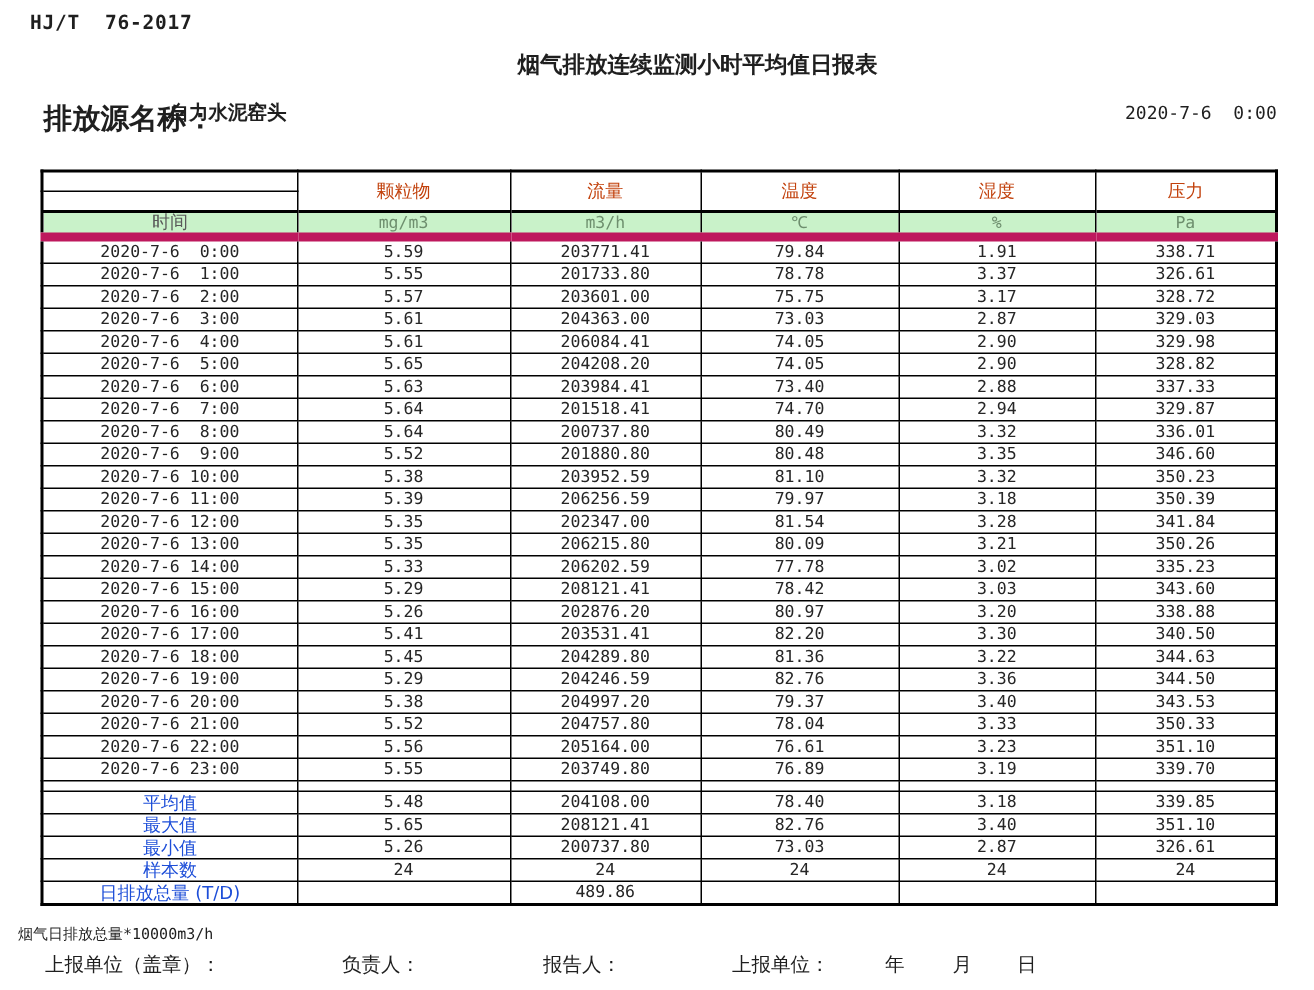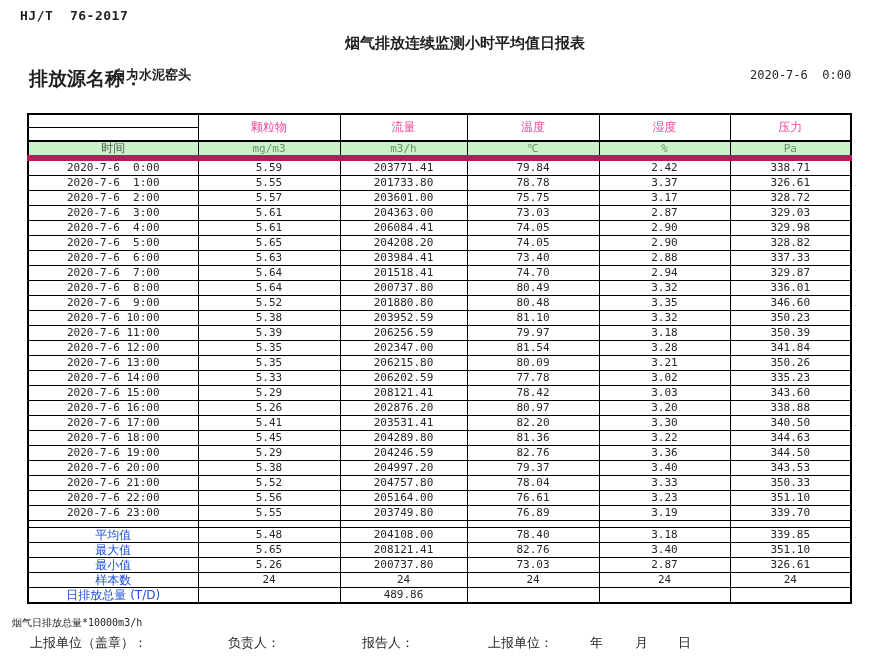--- a/index.html
+++ b/index.html
@@ -20,21 +20,21 @@
     table-layout:fixed;border-collapse:collapse;
     border:2px solid #000;
   }
   table.report td{
     border:1px solid #000;
     text-align:center;vertical-align:middle;
     padding:0;overflow:hidden;white-space:pre;
     font-size:11px;line-height:1.1;
     color:#262626;
   }
-  tr.hrow td{height:12px;font-size:12px;color:#ec4899;font-family:Liberation Sans, sans-serif;}
+  tr.hrow td{height:12px;font-size:12px;color:#c2410c;font-family:Liberation Sans, sans-serif;}
   tr.unit-row td{
     height:13px;background:#c9f2c9;
     border-top:2px solid #000;border-bottom:6px solid #be185d;
     color:#6e8f6e;font-size:11px;
   }
   tr.unit-row td.time-head{color:#595959;font-size:12px;font-family:"DejaVu Sans","Liberation Sans",sans-serif;}
   tbody.data td{height:14px;}
   tr.sep-row td{height:6px;}
   tbody.summary td{height:14px;}
   tbody.summary td.sum-label{font-size:12px;color:#1d4ed8;font-family:"DejaVu Sans","Liberation Sans",sans-serif;}
@@ -86,21 +86,21 @@
       <td>%</td>
       <td>Pa</td>
     </tr>
   </tbody>
   <tbody class="data">
       <tr>
         <td>2020-7-6  0:00</td>
         <td>5.59</td>
         <td>203771.41</td>
         <td>79.84</td>
-        <td>2.42</td>
+        <td>1.91</td>
         <td>338.71</td>
       </tr>
       <tr>
         <td>2020-7-6  1:00</td>
         <td>5.55</td>
         <td>201733.80</td>
         <td>78.78</td>
         <td>3.37</td>
         <td>326.61</td>
       </tr>

